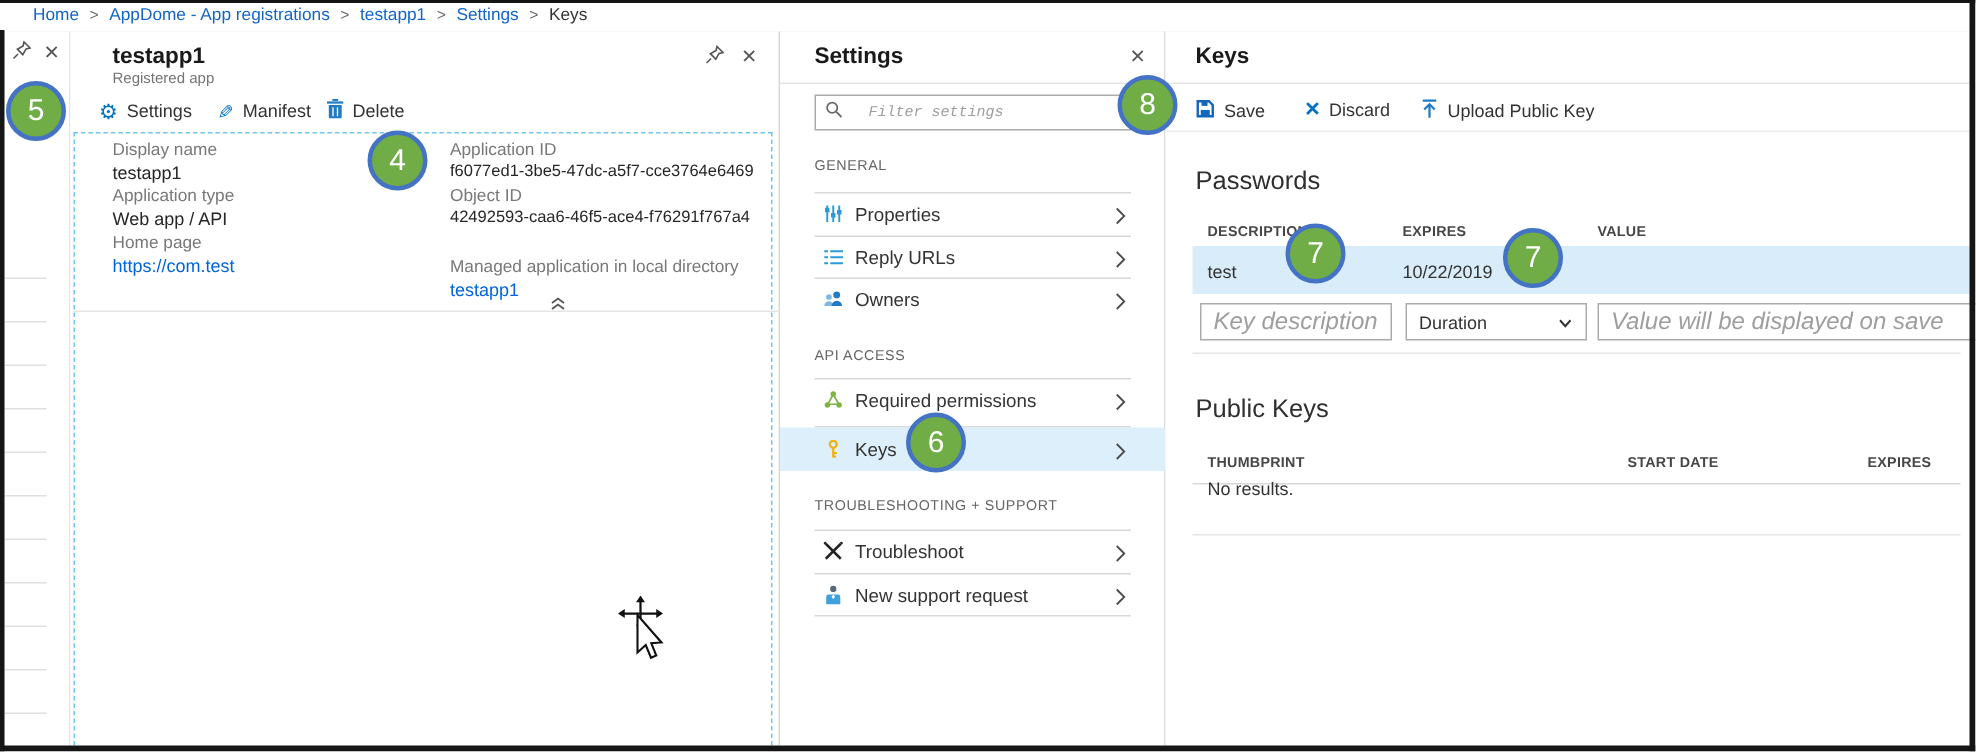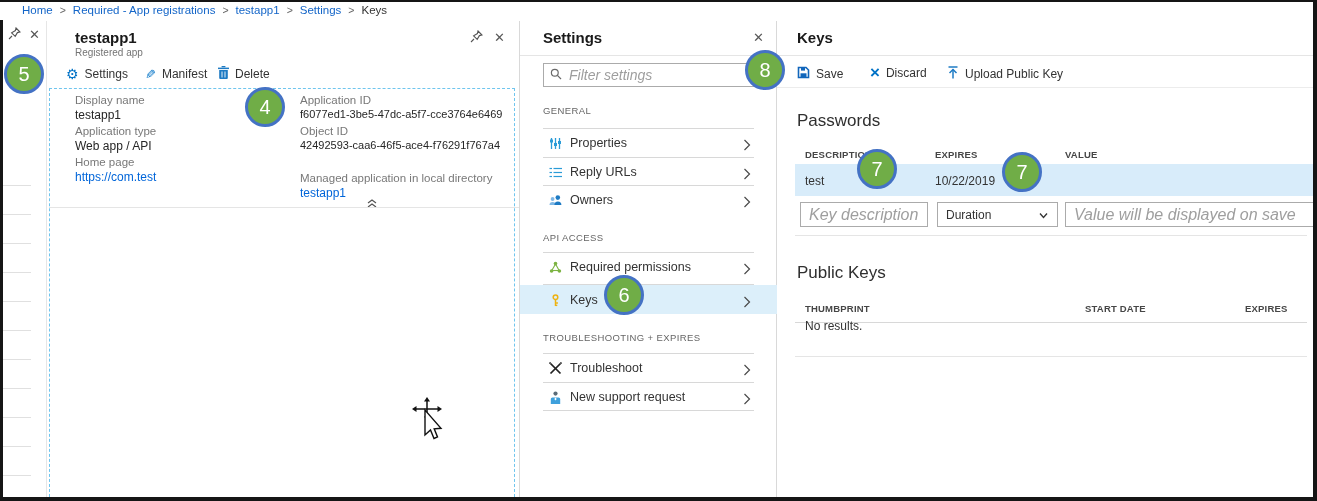--- a/index.html
+++ b/index.html
@@ -39,21 +39,21 @@
     border:1px dashed #6fc5ee; border-bottom:none; }
   .field { position:absolute; white-space:nowrap; }
   .field-label { font-size:11.5px; color:#787878; }
   .field-value { font-size:12px; color:#262626; margin-top:2px; }
   .field-value.guid { font-size:11px; }
   .link { color:#0065d9; cursor:pointer; }
 
   
   .filter-box { position:absolute; left:23px; top:42px; width:211px; height:24px;
     border:1px solid #ababab; display:flex; align-items:center; padding:0 6px; background:#fff; }
-  .filter-box input { border:none; outline:none; flex:1; font-size:14px; font-family:Liberation Sans, sans-serif; margin-left:5px; color:#333; background:transparent;}
+  .filter-box input { border:none; outline:none; flex:1; font-size:10px; font-family:Liberation Mono, monospace; margin-left:15px; color:#333; background:transparent;}
   .azinput::placeholder, .filter-box input::placeholder { font-style:italic; color:#9e9e9e; }
 
   .section-label { position:absolute; left:23px; font-size:9.5px; color:#666; letter-spacing:0.4px; white-space:nowrap; }
   .menu-sep { position:absolute; left:23px; width:211px; height:1px; background:#d8d8d8; }
   .menu-item { position:absolute; left:0; width:257px; height:27px; cursor:pointer; }
   .menu-item.selected { background:#dceffa; }
   .mi-icon { position:absolute; left:29px; top:7px; width:13px; height:13px; }
   .mi-label { position:absolute; left:50px; top:7px; font-size:12.5px; color:#333; white-space:nowrap; }
   .mi-chev { position:absolute; right:26px; top:8px; }
 
@@ -80,21 +80,21 @@
 <body>
 
 <div class="frame" style="top:0;left:0;right:0;height:2px;"></div>
 <div class="frame" style="top:0;right:0;bottom:0;width:4px;"></div>
 <div class="frame" style="bottom:0;left:0;right:0;height:4px;"></div>
 <div class="frame" style="top:20px;left:0;bottom:0;width:3px;"></div>
 
 <div class="breadcrumb">
   <span class="crumb">Home</span>
   <span class="crumb-sep">&gt;</span>
-  <span class="crumb">Required - App registrations</span>
+  <span class="crumb">AppDome - App registrations</span>
   <span class="crumb-sep">&gt;</span>
   <span class="crumb">testapp1</span>
   <span class="crumb-sep">&gt;</span>
   <span class="crumb">Settings</span>
   <span class="crumb-sep">&gt;</span>
   <span class="crumb current">Keys</span>
 </div>
 <div class="hline" style="top:21px;left:0;right:0;"></div>
 
 <div class="blade" id="rail">
@@ -291,21 +291,21 @@
         </svg>
     </span>
     <span class="mi-label" style="top:8px;">Keys</span>
     <span class="mi-chev" style="top:9px;">
       <svg width="8" height="12" viewBox="0 0 8 12">
           <polyline points="1.5,1 6.5,6 1.5,11" fill="none" stroke="#4a4a4a" stroke-width="1.2"></polyline>
         </svg>
     </span>
   </div>
 
-  <div class="section-label" style="top:311px;">TROUBLESHOOTING + EXPIRES</div>
+  <div class="section-label" style="top:311px;">TROUBLESHOOTING + SUPPORT</div>
 
   <div class="menu-sep" style="top:332px;"></div>
   <div class="menu-item" style="top:333px;">
     <span class="mi-icon">
       <svg width="13" height="13" viewBox="0 0 13 13">
           <line x1="1.5" y1="1.5" x2="11.5" y2="11.5" stroke="#222" stroke-width="1.7"></line>
           <line x1="11.5" y1="1.5" x2="1.5" y2="11.5" stroke="#222" stroke-width="1.7"></line>
           <path d="M1.5 1.5 l-1 -1 M11.5 1.5 l1 -1" stroke="#222" stroke-width="1.7"></path>
         </svg>
     </span>

